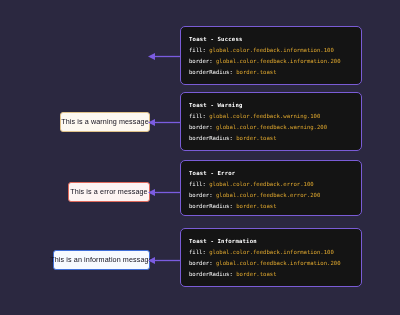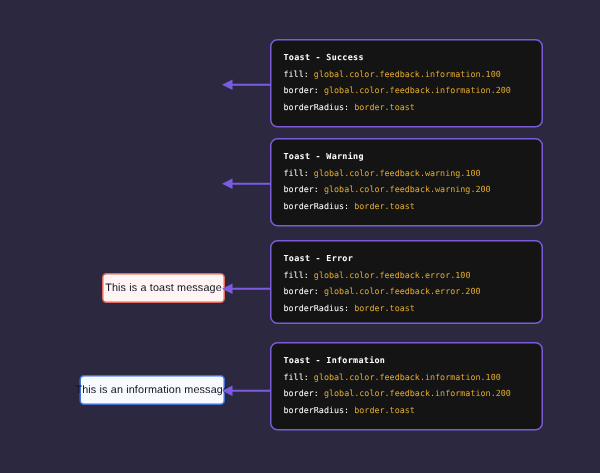--- a/index.html
+++ b/index.html
@@ -125,20 +125,23 @@
       </span>
       <span class="code-line">
         <span class="code-key" style="color: rgb(255, 255, 255);">borderRadius:</span>
         <span class="code-val" style="color: rgb(224, 168, 46);">border.toast</span>
       </span>
     </div>
   </div>
 
   <div class="row row-warning">
 
+    <div class="toast toast-warning" style="background: rgb(253, 249, 241); border-color: rgb(224, 194, 138); color: rgb(20, 18, 31);">
+      <span>This is a warning message</span>
+    </div>
 
     <svg class="connector conn-warning" viewBox="0 0 34 9" preserveAspectRatio="none">
       <line x1="34" y1="4.5" x2="6" y2="4.5" stroke="#7b5ce0" stroke-width="1.3"></line>
       <polygon points="0,4.5 7,1 7,8" fill="#7b5ce0"></polygon>
     </svg>
 
     <div class="code-panel panel-warning" style="background: rgb(20, 20, 20); border-color: rgb(122, 92, 214);">
       <span class="code-title">Toast - Warning</span>
       <span class="code-line">
         <span class="code-key" style="color: rgb(255, 255, 255);">fill:</span>
@@ -151,21 +154,21 @@
       <span class="code-line">
         <span class="code-key" style="color: rgb(255, 255, 255);">borderRadius:</span>
         <span class="code-val" style="color: rgb(224, 168, 46);">border.toast</span>
       </span>
     </div>
   </div>
 
   <div class="row row-error">
 
     <div class="toast toast-error" style="background: rgb(253, 244, 243); border-color: rgb(224, 106, 92); color: rgb(20, 18, 31);">
-      <span>This is a toast message</span>
+      <span>This is a error message</span>
     </div>
 
     <svg class="connector conn-error" viewBox="0 0 34 9" preserveAspectRatio="none">
       <line x1="34" y1="4.5" x2="6" y2="4.5" stroke="#7b5ce0" stroke-width="1.3"></line>
       <polygon points="0,4.5 7,1 7,8" fill="#7b5ce0"></polygon>
     </svg>
 
     <div class="code-panel panel-error" style="background: rgb(20, 20, 20); border-color: rgb(122, 92, 214);">
       <span class="code-title">Toast - Error</span>
       <span class="code-line">

